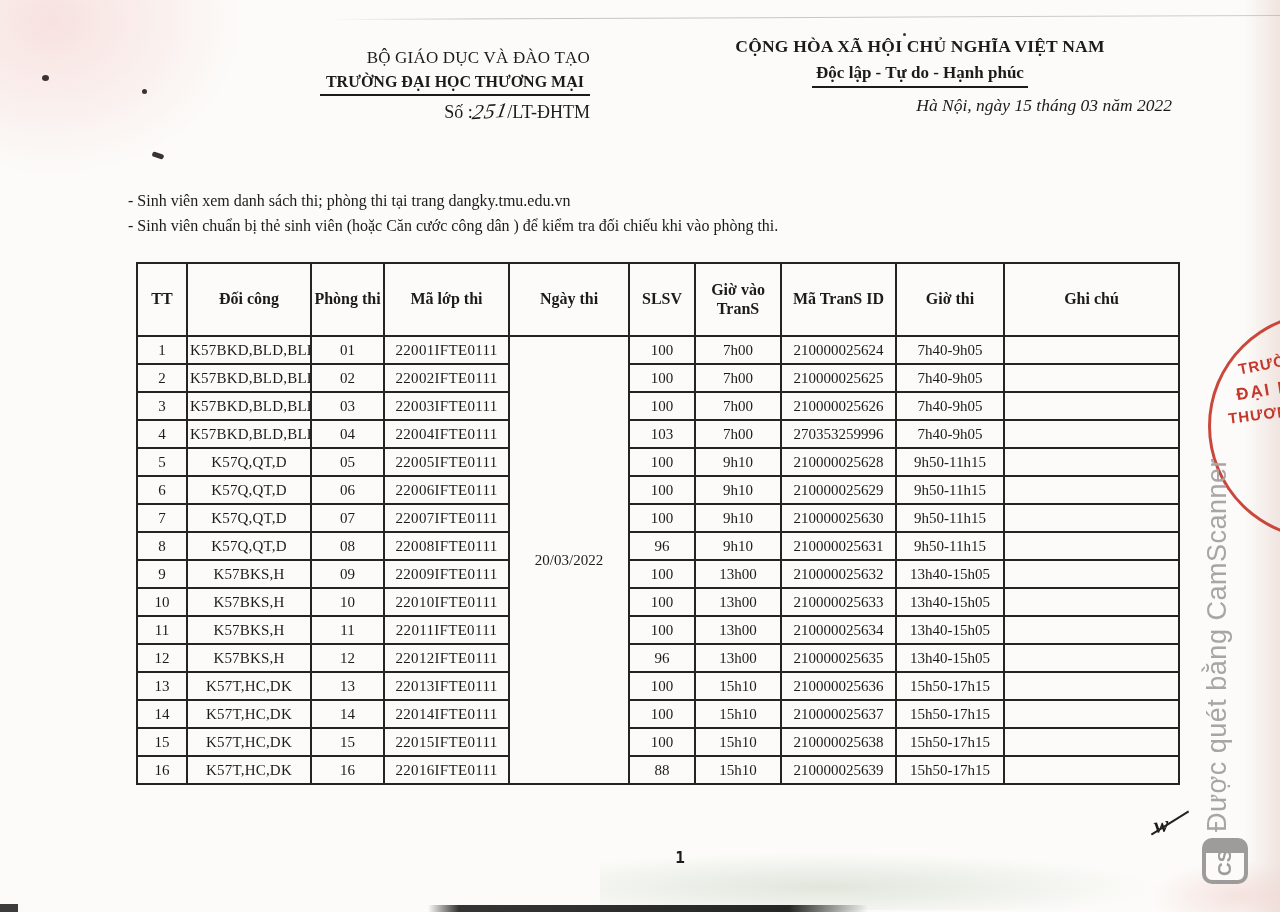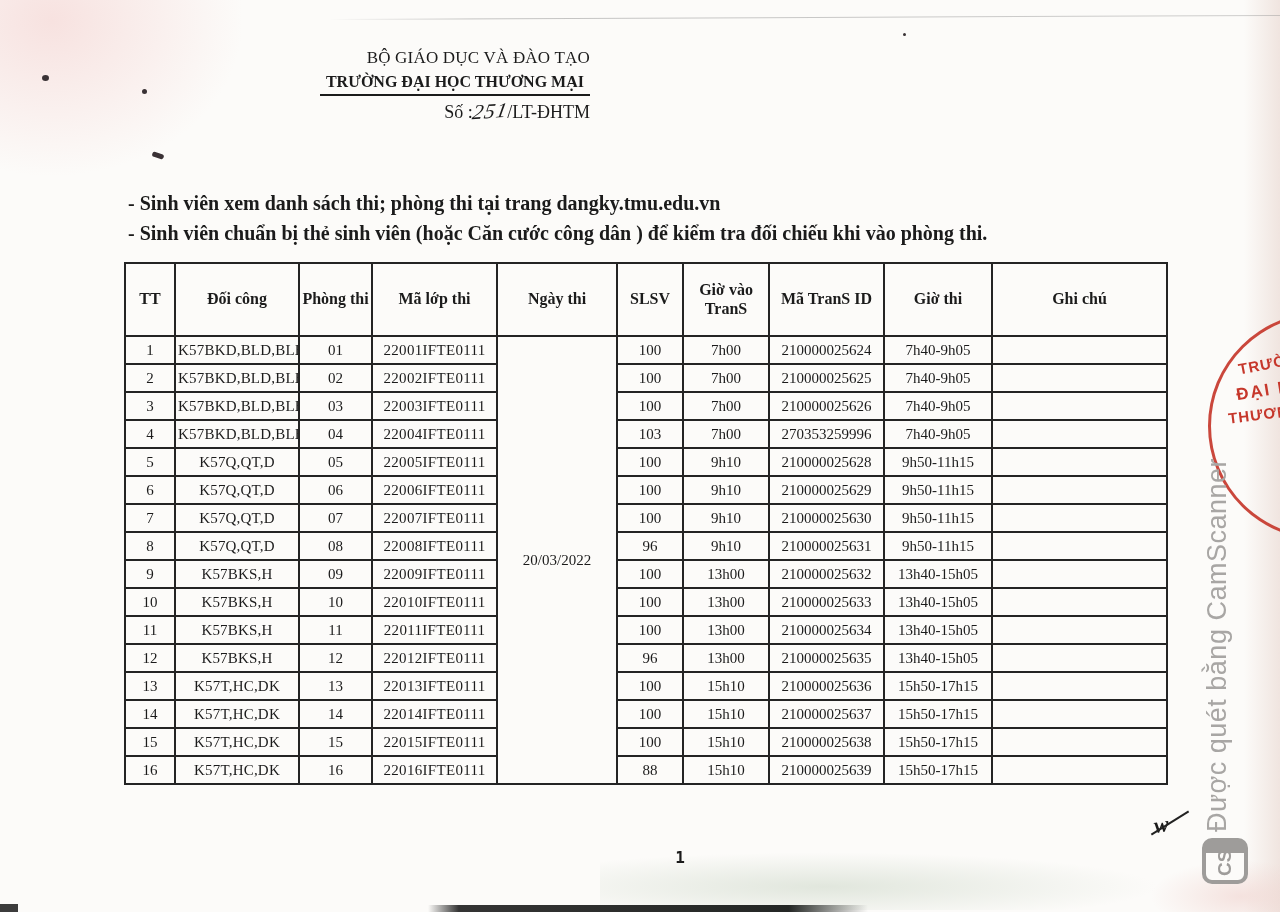--- a/index.html
+++ b/index.html
@@ -40,24 +40,24 @@
   .hdr-right .l1{font-size:17.5px;font-weight:bold;letter-spacing:.2px;}
   .hdr-right .l2{font-size:17px;font-weight:bold;margin-top:6px;display:inline-block;
     border-bottom:2px solid #1b1b1b;padding:0 4px 3px 4px;}
   .hdr-right .l3{font-size:17.5px;font-style:italic;margin-top:7px;text-align:right;padding-right:28px;}
 
   
   .title{position:absolute;left:0;top:132px;width:1280px;text-align:center;white-space:nowrap;}
   .title .t1{display:inline-block;font-size:22px;font-weight:bold;transform:scaleX(.92);}
   .title .t2{font-size:21px;font-weight:bold;margin-top:4px;}
   .notes{position:absolute;left:128px;top:192px;width:1000px;}
-  .notes .n{font-size:20px;margin-bottom:7px;font-weight:bold;}
-
-  
-  table.exam{position:absolute;left:124px;top:262px;border-collapse:collapse;
+  .notes .n{font-size:16px;margin-bottom:7px;}
+
+  
+  table.exam{position:absolute;left:136px;top:262px;border-collapse:collapse;
     table-layout:fixed;width:1042px;background:transparent;}
   table.exam th, table.exam td{
     border:2px solid #242424;padding:0 2px;text-align:center;vertical-align:middle;
     overflow:hidden;}
   table.exam th{height:71px;font-size:16px;font-weight:bold;line-height:1.15;}
   table.exam td{height:26px;font-size:15px;}
   td.c-doi_tuong{font-size:13.5px;letter-spacing:.2px;}
   td.c-ma_lop_thi{font-size:14.5px;letter-spacing:.3px;}
   td.c-ma_trans_id{font-size:14.5px;}
   td.c-ngay_thi{font-size:15.5px;}
@@ -113,20 +113,25 @@
   <div class="scan-bottomleft"></div>
 
   <div class="hdr-left">
     <div class="l1">BỘ GIÁO DỤC VÀ ĐÀO TẠO</div>
     <div><span class="l2">TRƯỜNG ĐẠI HỌC THƯƠNG MẠI</span></div>
     <div class="l3">
       <span>Số :</span><span class="handwritten">251</span><span>/LT-ĐHTM</span>
     </div>
   </div>
 
+  <div class="hdr-right">
+    <div class="l1">CỘNG HÒA XÃ HỘI CHỦ NGHĨA VIỆT NAM</div>
+    <div><span class="l2">Độc lập - Tự do - Hạnh phúc</span></div>
+    <div class="l3">Hà Nội, ngày 15 tháng 03 năm 2022</div>
+  </div>
 
 
   <div class="notes">
     <div class="n">- Sinh viên xem danh sách thi; phòng thi tại trang dangky.tmu.edu.vn</div>
     <div class="n">- Sinh viên chuẩn bị thẻ sinh viên (hoặc Căn cước công dân ) để kiểm tra đối chiếu khi vào phòng thi.</div>
   </div>
 
   <table class="exam">
     <colgroup>
       <col style="width:50px">

